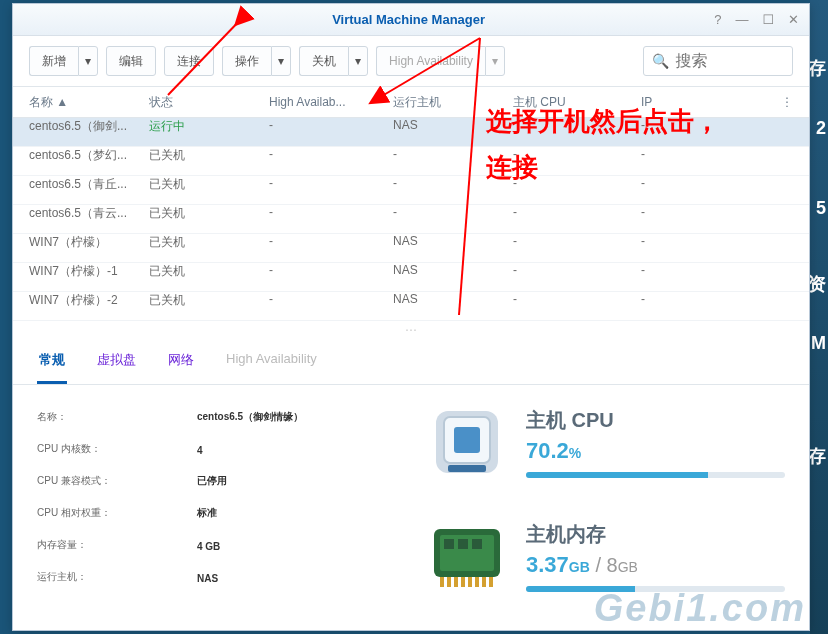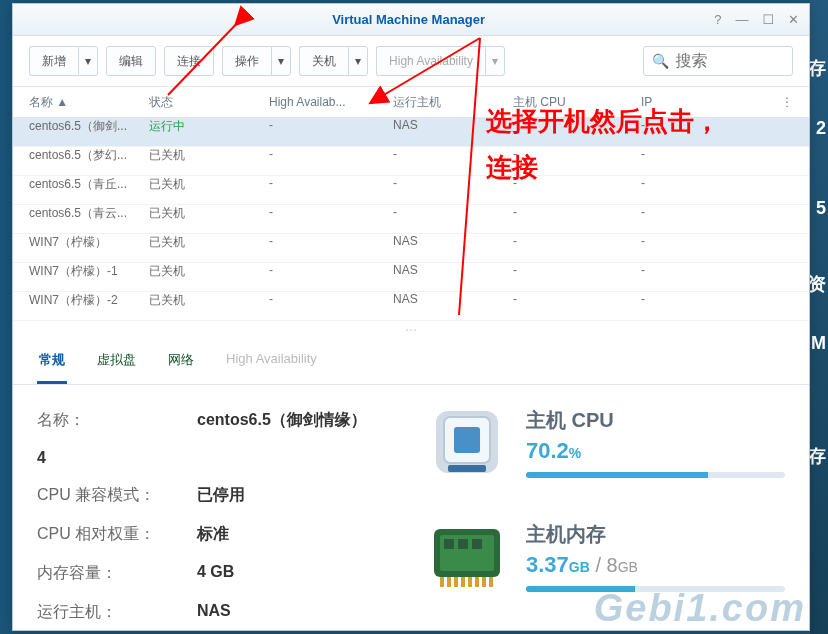--- a/index.html
+++ b/index.html
@@ -23,25 +23,25 @@
 .table-header .cell { overflow: hidden; text-overflow: ellipsis; white-space: nowrap; }
 .th-name { width: 120px; } .th-state { width: 120px; } .th-ha { width: 124px; } .th-host { width: 120px; } .th-cpu { width: 128px; } .th-ip { width: 100px; }
 .th-more { margin-left: auto; width: 20px; text-align: right; cursor: pointer; }
 .rows { }
 .row { display: flex; padding: 0 16px; height: 29px; align-items: flex-start; border-bottom: 1px solid #f0f3f6; font-size: 12px; color: #6a6a6a; }
 .row.sel { background: #dce8f3; }
 .row .cell { overflow: hidden; text-overflow: ellipsis; white-space: nowrap; }
 .state-running { color: #2a9d4a; }
 .divider-drag { height: 18px; display: flex; justify-content: center; align-items: center; color: #ccc; cursor: row-resize; }
 .tabs { display: flex; border-bottom: 1px solid #e0e6eb; padding: 0 24px; gap: 28px; }
-.tab { padding: 12px 2px; font-size: 13px; color: #14532d; cursor: pointer; border-bottom: 3px solid transparent; }
+.tab { padding: 12px 2px; font-size: 13px; color: #6d28d9; cursor: pointer; border-bottom: 3px solid transparent; }
 .tab.active { color: #0a5eb0; border-bottom-color: #0a5eb0; font-weight: bold; }
 .detail { display: flex; padding: 16px 24px; gap: 20px; }
 .props { flex: 1; }
-.prow { display: flex; padding: 9px 0; font-size: 16px; }
+.prow { display: flex; padding: 9px 0; font-size: 10px; align-items: flex-end; }
 .plabel { width: 160px; color: #6a6a6a; }
 .pvalue { color: #333; }
 .stats { width: 355px; padding-top: 4px; }
 .stat { display: flex; align-items: center; gap: 22px; margin-bottom: 40px; }
 .stat-icon { width: 74px; height: 74px; display:flex; align-items:center; justify-content:center; }
 .stat-body { flex: 1; }
 .stat-title { font-size: 20px; color: #5a6a78; font-weight: bold; margin-bottom: 4px; }
 .stat-val { font-size: 22px; font-weight: bold; color: #3aa8d8; }
 .stat-val .small { font-size: 14px; }
 .stat-val .gray { color: #999; font-weight: normal; font-size: 20px; } .stat-val .gray-sm { color: #999; font-weight: normal; font-size: 14px; }
@@ -181,20 +181,21 @@
     <div class="tab" style="color:#bbb">High Availability</div>
   </div>
 
   <div class="detail">
     <div class="props">
       <div class="prow">
           <div class="plabel">名称：</div>
           <div class="pvalue" style="font-weight:bold">centos6.5（御剑情缘）</div>
         </div>
       <div class="prow">
+          <div class="plabel">CPU 内核数：</div>
           <div class="pvalue" style="font-weight:bold">4</div>
         </div>
       <div class="prow">
           <div class="plabel">CPU 兼容模式：</div>
           <div class="pvalue" style="font-weight:bold">已停用</div>
         </div>
       <div class="prow">
           <div class="plabel">CPU 相对权重：</div>
           <div class="pvalue" style="font-weight:bold">标准</div>
         </div>

